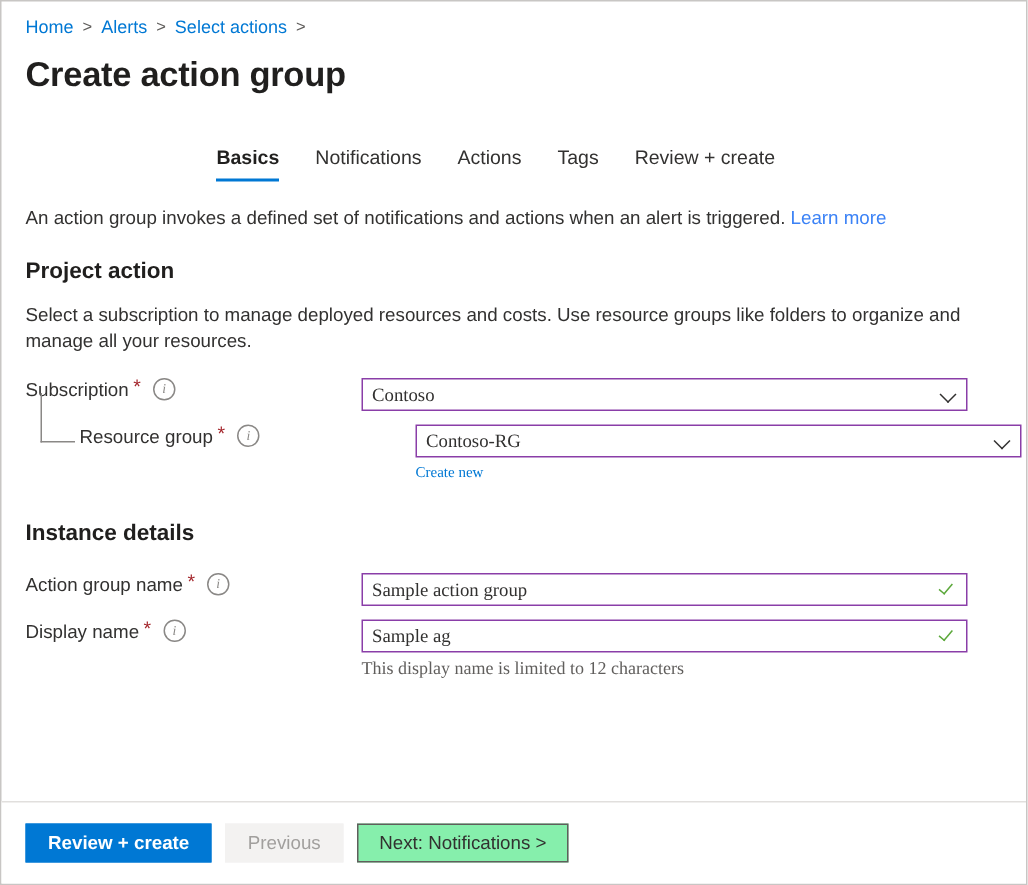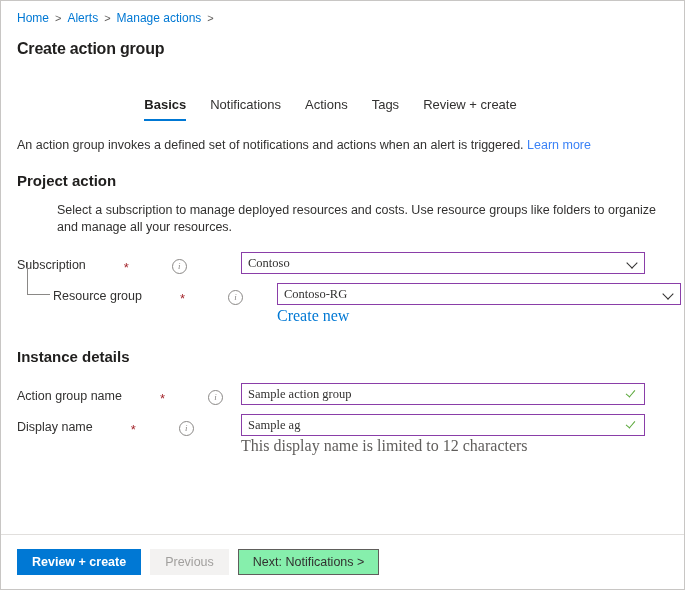--- a/index.html
+++ b/index.html
@@ -46,21 +46,21 @@
     text-decoration: none;
   }
   .crumb-sep {
     color: #605e5c;
     margin: 0 6px;
     font-size: 11px;
   }
 
   
   .page-title {
-    font-size: 16px;
+    font-size: 23px;
     line-height: 30px;
     font-weight: 600;
     color: #201f1e;
     margin-top: 8px;
     letter-spacing: -0.2px;
   }
 
   
   .tabs {
     display: flex;
@@ -113,45 +113,43 @@
     line-height: 20px;
     font-weight: 600;
     color: #201f1e;
   }
   .section-desc {
     margin-top: 11px;
     font-size: 12.5px;
     line-height: 17px;
     color: #323130;
     max-width: 630px;
-    margin-left: 40px;
   }
 
   
   .form {
     margin-top: 16px;
   }
   .row {
     display: flex;
     align-items: flex-start;
     min-height: 22px;
     margin-bottom: 9px;
     position: relative;
   }
   .label-col {
     width: 224px;
     flex: 0 0 224px;
     display: flex;
-    align-items: flex-end;
+    align-items: flex-start;
     height: 22px;
     font-size: 12.5px;
     line-height: 17px;
     color: #323130;
     position: relative;
-    gap: 35px;
   }
   .label-col.indented {
     padding-left: 36px;
   }
   .req {
     color: #a4262c;
     margin-left: 3px;
     font-size: 13px;
     line-height: 12px;
   }
@@ -242,29 +240,29 @@
     top: 0px;
     width: 4px;
     height: 8px;
     border-right: 1.6px solid #5ba83a;
     border-bottom: 1.6px solid #5ba83a;
     transform: rotate(40deg);
   }
 
   .sub-link {
     margin-top: 2px;
-    font-size: 16px;
+    font-size: 10px;
     line-height: 17px;
     color: #0078d4;
     cursor: pointer;
     display: inline-block;
   }
   .sub-hint {
     margin-top: 2px;
-    font-size: 16px;
+    font-size: 12px;
     line-height: 16px;
     color: #605e5c;
   }
 
   .instance-heading {
     margin-top: 22px;
   }
 
   
   .footer {
@@ -316,21 +314,21 @@
 
 <div class="page">
 
   <div class="content">
 
     <div class="breadcrumb">
       <span class="crumb-link">Home</span>
       <span class="crumb-sep">&gt;</span>
       <span class="crumb-link">Alerts</span>
       <span class="crumb-sep">&gt;</span>
-      <span class="crumb-link">Manage actions</span>
+      <span class="crumb-link">Select actions</span>
       <span class="crumb-sep">&gt;</span>
     </div>
 
     <div class="page-title">Create action group</div>
 
     <div class="tabs">
       <div class="tab active">Basics</div>
       <div class="tab">Notifications</div>
       <div class="tab">Actions</div>
       <div class="tab">Tags</div>

